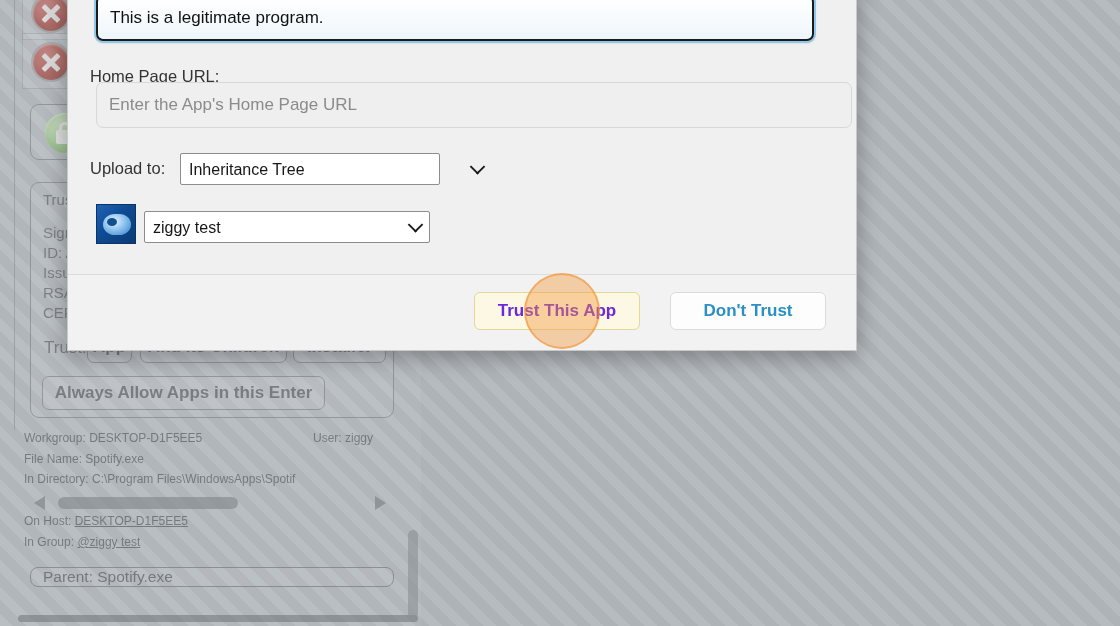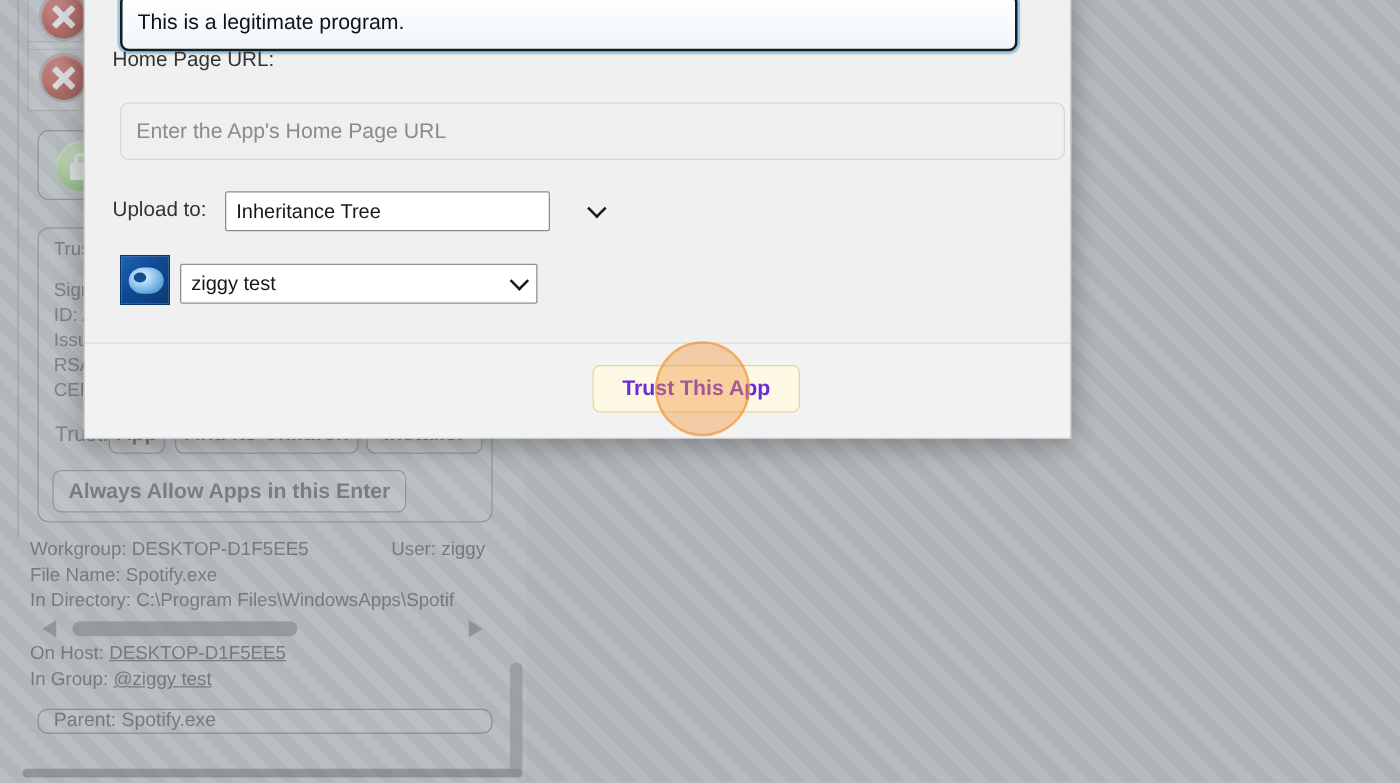--- a/index.html
+++ b/index.html
@@ -80,21 +80,21 @@
     position:absolute;left:12px;color:#5b6064;font-size:15px;white-space:nowrap;
   }
 
   .trust-label{position:absolute;left:44px;top:338px;color:#5b6064;font-size:17px;}
   .pill{
     position:absolute;height:32px;border:1px solid #7d8286;border-radius:7px;
     background:rgba(255,255,255,.10);color:#55595d;font-size:17px;font-weight:bold;
     display:flex;align-items:center;justify-content:center;box-sizing:border-box;
   }
 
-  .lp-text{position:absolute;color:#4e5357;font-size:15px;white-space:nowrap;}
+  .lp-text{position:absolute;color:#4e5357;font-size:12px;white-space:nowrap;}
   .lp-link{text-decoration:underline;}
 
   .hscroll-track{
     position:absolute;left:30px;top:494px;width:360px;height:18px;
   }
   .hscroll-thumb{
     position:absolute;left:28px;top:3px;width:180px;height:12px;border-radius:6px;
     background:#82878b;
   }
   .arrow-l,.arrow-r{
@@ -265,21 +265,21 @@
     <div class="vscroll"></div>
     <div class="bottom-hbar"></div>
   </div>
 </div>
 
 <div id="dialog">
   <div id="dialog-body">
 
     <input class="desc-input" type="text" value="This is a legitimate program." style="">
 
-    <div class="field-label" style="left:22px;top:122px;">Home Page URL:</div>
+    <div class="field-label" style="left:22px;top:150px;">Home Page URL:</div>
 
     <input class="url-input" type="text" placeholder="Enter the App's Home Page URL" style="">
 
     <div class="field-label upload-label">Upload to:</div>
 
     <div class="sel-wrap" style="left:112px;top:236px;width:312px;height:32px;">
       <select class="sel" style="left:0;top:0;width:260px;">
         <option>Inheritance Tree</option>
       </select>
       <span class="chev"></span>
@@ -292,16 +292,17 @@
     <div class="sel-wrap" style="left:76px;top:294px;width:286px;height:32px;">
       <select class="sel" style="left:0;top:0;width:286px;">
         <option>ziggy test</option>
       </select>
       <span class="chev"></span>
     </div>
   </div>
 
   <div id="dialog-footer">
     <div class="btn" id="btn-trust">Trust This App</div>
+    <div class="btn" id="btn-dont">Don't Trust</div>
   </div>
 </div>
 
 <div id="click-ring"></div>
 
 </body></html>

